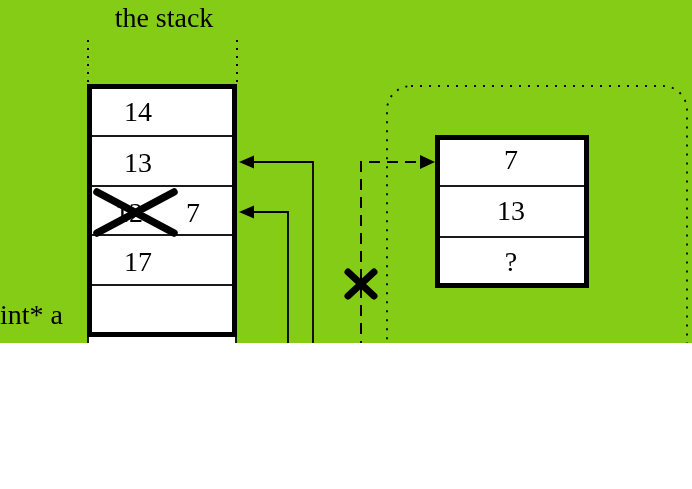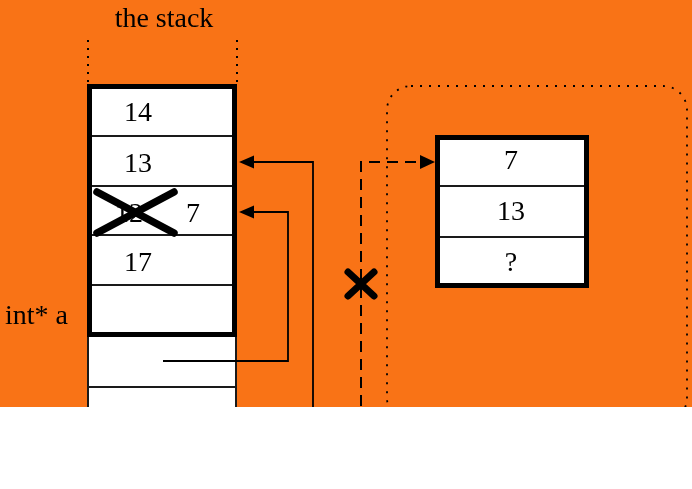--- a/index.html
+++ b/index.html
@@ -1,28 +1,28 @@
 <!DOCTYPE html>
 <html><head>
 <meta charset="utf-8">
 <style>
   html,body{margin:0;padding:0;background:#ffffff;}
   .canvas{
-    position:relative;width:692px;height:407px;background:#f97316;
+    position:relative;width:692px;height:343px;background:#84cc16;
     overflow:hidden;
     font-family:"Liberation Serif","DejaVu Serif",serif;
     color:#000;
   }
   .txt{
     position:absolute;font-size:28px;line-height:30px;white-space:nowrap;
     z-index:2;
   }
   .title{width:160px;text-align:center;}
   .cellval{width:80px;text-align:center;}
-  .ptrlabel{left:0;width:68px;text-align:right;}
+  .ptrlabel{left:0;width:68px;}
   .stack-box{
     position:absolute;left:87px;top:84px;width:150px;height:253px;
     border:5px solid #000;box-sizing:border-box;background:#fff;z-index:1;
   }
   .lower-box{
     position:absolute;left:87px;top:337px;width:150px;height:98px;
     border-left:2px solid #1a1a1a;border-right:2px solid #1a1a1a;border-bottom:2px solid #1a1a1a;
     box-sizing:border-box;background:#fff;z-index:1;
   }
   .heap-box{

